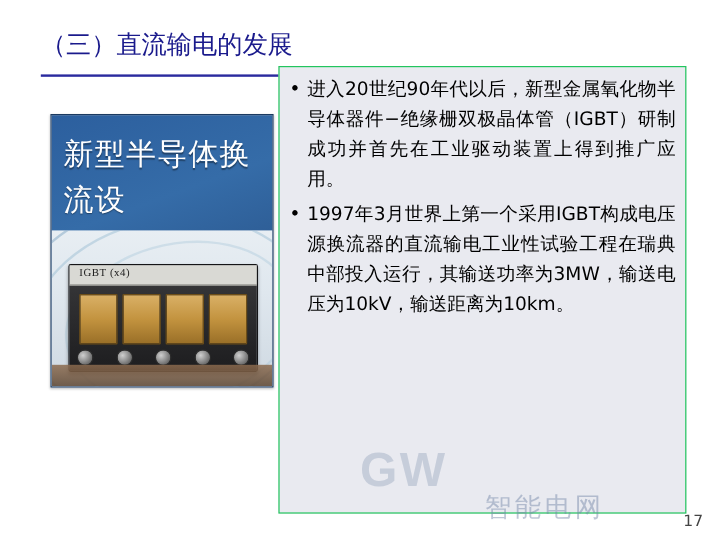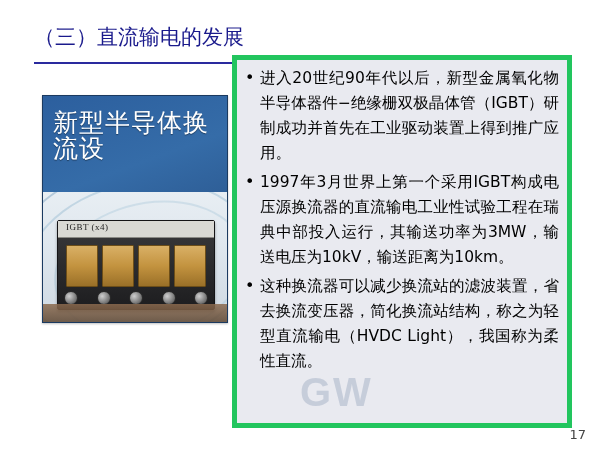--- a/index.html
+++ b/index.html
@@ -55,21 +55,21 @@
     overflow: hidden;
     box-shadow: 0 1px 2px rgba(0,0,0,0.25);
   }
   .image-caption {
     position: absolute;
     left: 10px;
     top: 14px;
     width: 168px;
     color: #ffffff;
     font-size: 25px;
-    line-height: 26px;
+    line-height: 38px;
     letter-spacing: 1px;
     text-shadow: 0 1px 1px rgba(0,0,0,0.4);
     font-family: "DejaVu Sans", "Liberation Sans", sans-serif;
   }
   
   .photo {
     position: absolute;
     left: 0;
     top: 96px;
     width: 184px;
@@ -166,21 +166,21 @@
   }
 
   
   .content-box {
     position: absolute;
     left: 232px;
     top: 55px;
     width: 340px;
     height: 373px;
     background: #e9eaf0;
-    border: 5px solid #22c55e;
+    border: 1px solid #22c55e;
     box-sizing: border-box;
     padding: 6px 8px 6px 6px;
   }
   ul.bullets {
     list-style: none;
     margin: 0;
     padding: 0;
   }
   ul.bullets > li {
     position: relative;
@@ -273,22 +273,22 @@
         </div>
       </div>
       <div class="photo-base"></div>
     </div>
   </div>
 
   <div class="content-box">
     <ul class="bullets">
       <li>进入20世纪90年代以后，新型金属氧化物半导体器件−绝缘栅双极晶体管（IGBT）研制成功并首先在工业驱动装置上得到推广应用。</li>
       <li>1997年3月世界上第一个采用IGBT构成电压源换流器的直流输电工业性试验工程在瑞典中部投入运行，其输送功率为3MW，输送电压为10kV，输送距离为10km。</li>
-      <li>这种换流器可以减少换流站的滤波装置，省去换流变压器，简化换流站结构，称之为轻型直流输电（HVDC Light），我国称为柔性直流。</li>
     </ul>
   </div>
 
   <div class="watermark">
     <div class="wm-letters">GW</div>
+    <div class="wm-cn">智能电网</div>
   </div>
 
   <div class="page-number">17</div>
 </div>
 
 </body></html>

